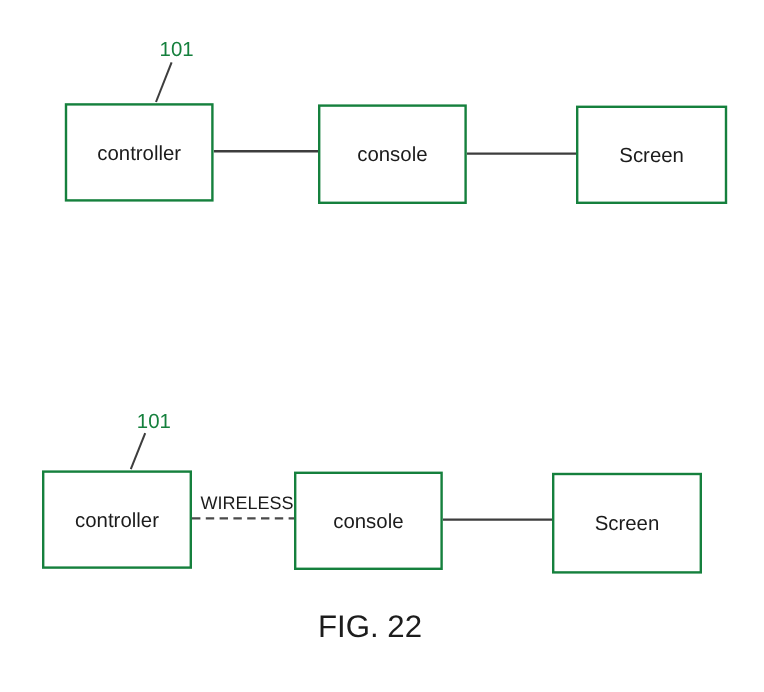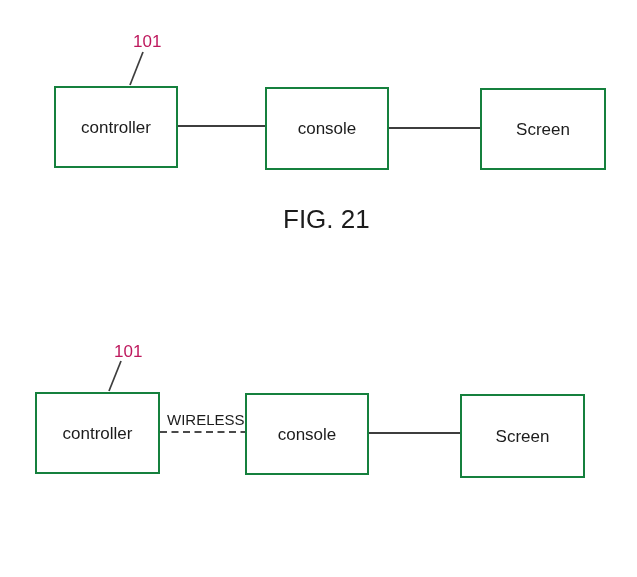--- a/index.html
+++ b/index.html
@@ -35,21 +35,21 @@
   .node-label {
     font-size: 17px;
     line-height: 1;
     color: #1c1c1c;
     white-space: nowrap;
   }
   .ref-label {
     position: absolute;
     font-size: 17px;
     line-height: 1;
-    color: #be185d;
+    color: #15803d;
     white-space: nowrap;
   }
   .link-label {
     position: absolute;
     font-size: 15px;
     line-height: 1;
     letter-spacing: 0px;
     color: #1c1c1c;
     white-space: nowrap;
   }
@@ -84,32 +84,32 @@
   </div>
 
   <div class="node-box" style="left:265px; top:87px; width:124px; height:83px;">
     <span class="node-label">console</span>
   </div>
 
   <div class="node-box" style="left:480px; top:88px; width:126px; height:82px;">
     <span class="node-label">Screen</span>
   </div>
 
-  <div class="fig-caption" style="left:283px; top:206px;">FIG. 21</div>
 
   <div class="ref-label" style="left:114px; top:343px;">101</div>
 
   <div class="node-box" style="left:35px; top:392px; width:125px; height:82px;">
     <span class="node-label">controller</span>
   </div>
 
   <div class="link-label" style="left:167px; top:412px;">WIRELESS</div>
 
   <div class="node-box" style="left:245px; top:393px; width:124px; height:82px;">
     <span class="node-label">console</span>
   </div>
 
   <div class="node-box" style="left:460px; top:394px; width:125px; height:84px;">
     <span class="node-label">Screen</span>
   </div>
 
+  <div class="fig-caption" style="left:265px; top:509px;">FIG. 22</div>
 
 </div>
 
 </body></html>

